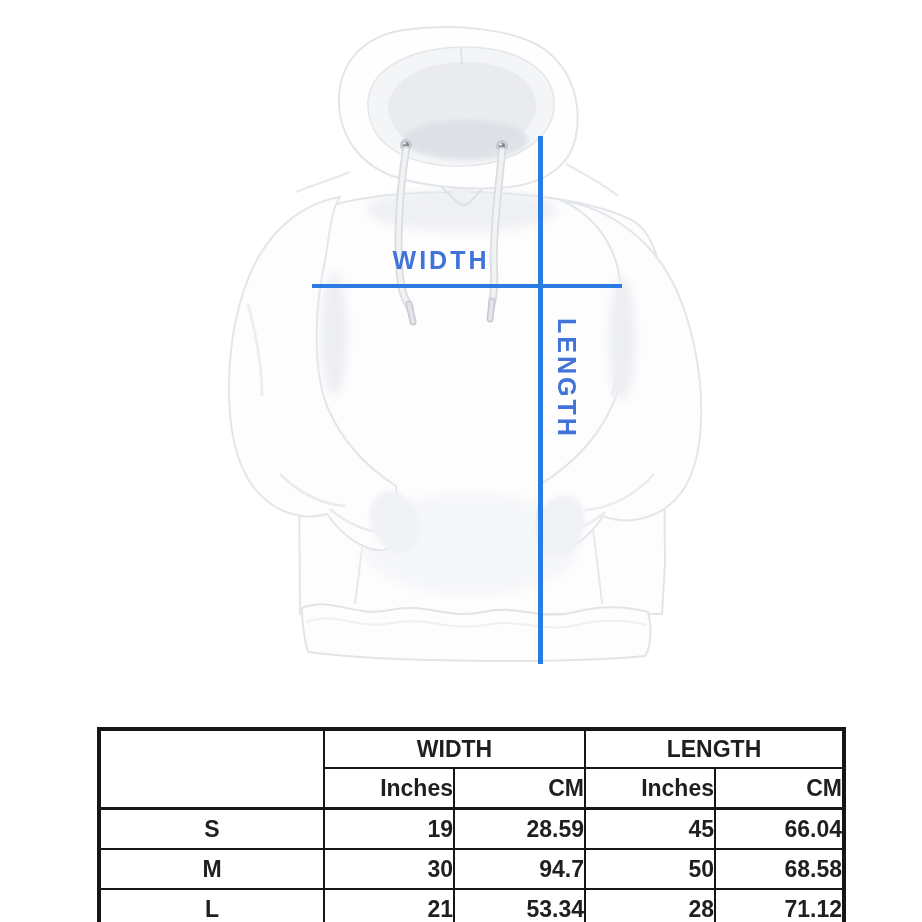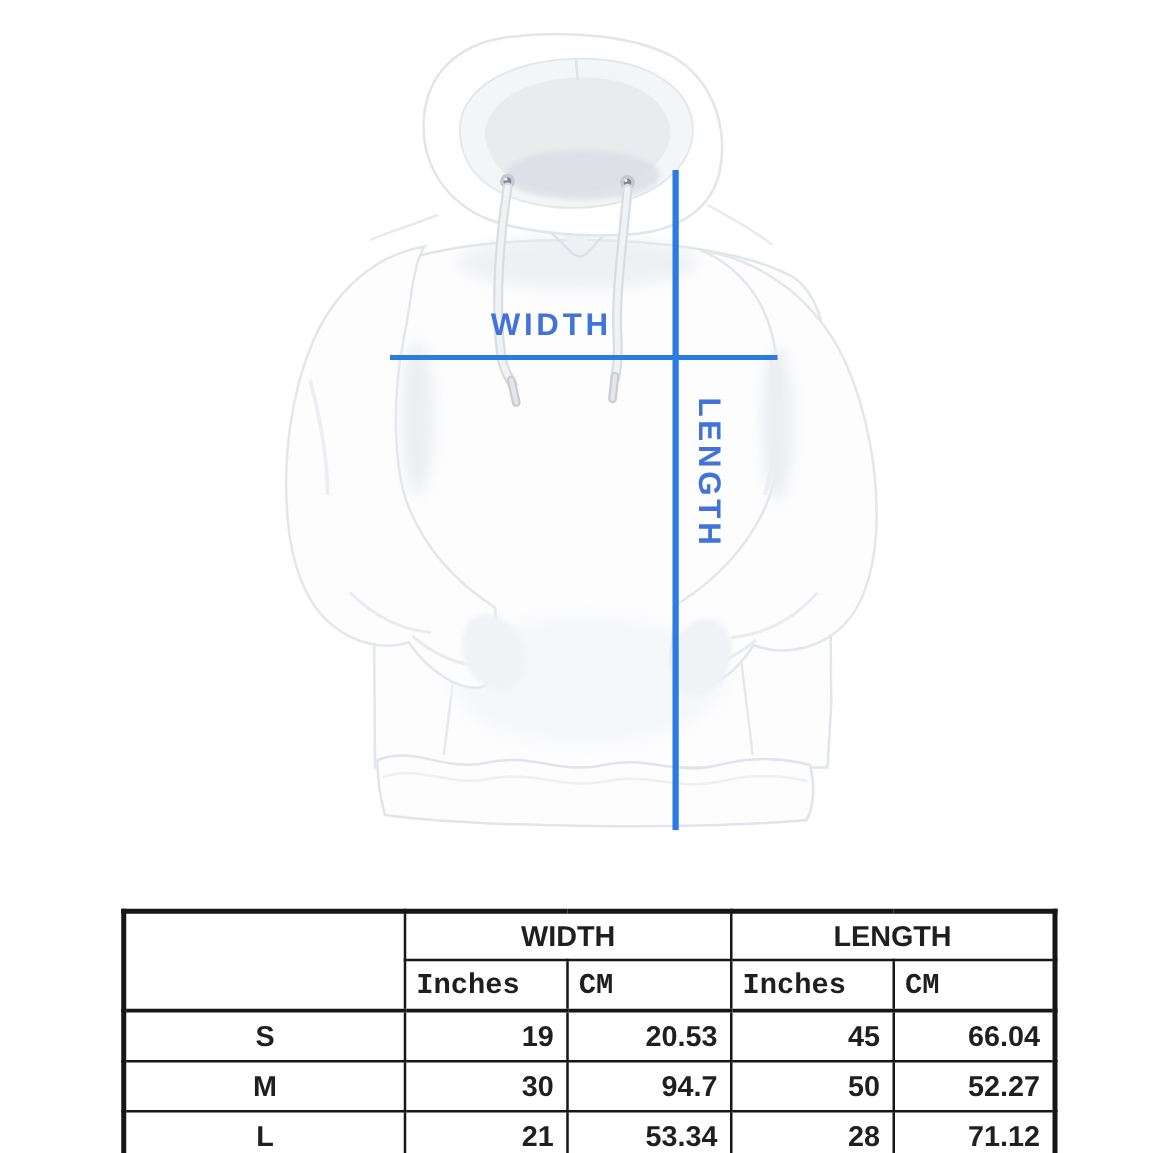--- a/index.html
+++ b/index.html
@@ -32,22 +32,22 @@
     border-collapse:collapse;table-layout:fixed;
     color:var(--table-text,#1f1f1f);
     font-size:23px;font-weight:bold;
   }
   .size-table td{
     border:2px solid var(--table-border,#161616);
     padding:0;white-space:nowrap;overflow:hidden;background:#fff;
   }
   .size-table{border:4px solid var(--table-border,#161616);}
   .size-table .r-h1 td{height:36px;text-align:center;}
-  .size-table .r-h2 td{height:38px;text-align:left;padding-left:8px;border-bottom-width:3px;font-family:Liberation Mono, monospace;}
-  .size-table .r-data td{height:38px;text-align:right;padding-right:10px;}
+  .size-table .r-h2 td{height:38px;text-align:right;padding-left:8px;border-bottom-width:3px;}
+  .size-table .r-data td{height:38px;text-align:right;}
   .size-table .r-data td.size-cell{text-align:center;padding-right:0;}
   .size-table td.empty-cell{border-bottom-width:3px;}
   col.c0{width:225px;}col.c1{width:130px;}col.c2{width:131px;}
   col.c3{width:130px;}col.c4{width:129px;}
 </style>
 </head>
 <body>
 
 <div class="stage">
 
@@ -176,30 +176,30 @@
       </tr>
       <tr class="r-h2">
         <td>Inches</td>
         <td>CM</td>
         <td>Inches</td>
         <td>CM</td>
       </tr>
       <tr class="r-data">
         <td class="size-cell">S</td>
         <td>19</td>
-        <td>20.53</td>
+        <td>28.59</td>
         <td>45</td>
         <td>66.04</td>
       </tr>
       <tr class="r-data">
         <td class="size-cell">M</td>
         <td>30</td>
         <td>94.7</td>
         <td>50</td>
-        <td>52.27</td>
+        <td>68.58</td>
       </tr>
       <tr class="r-data">
         <td class="size-cell">L</td>
         <td>21</td>
         <td>53.34</td>
         <td>28</td>
         <td>71.12</td>
       </tr>
     </tbody>
   </table>

